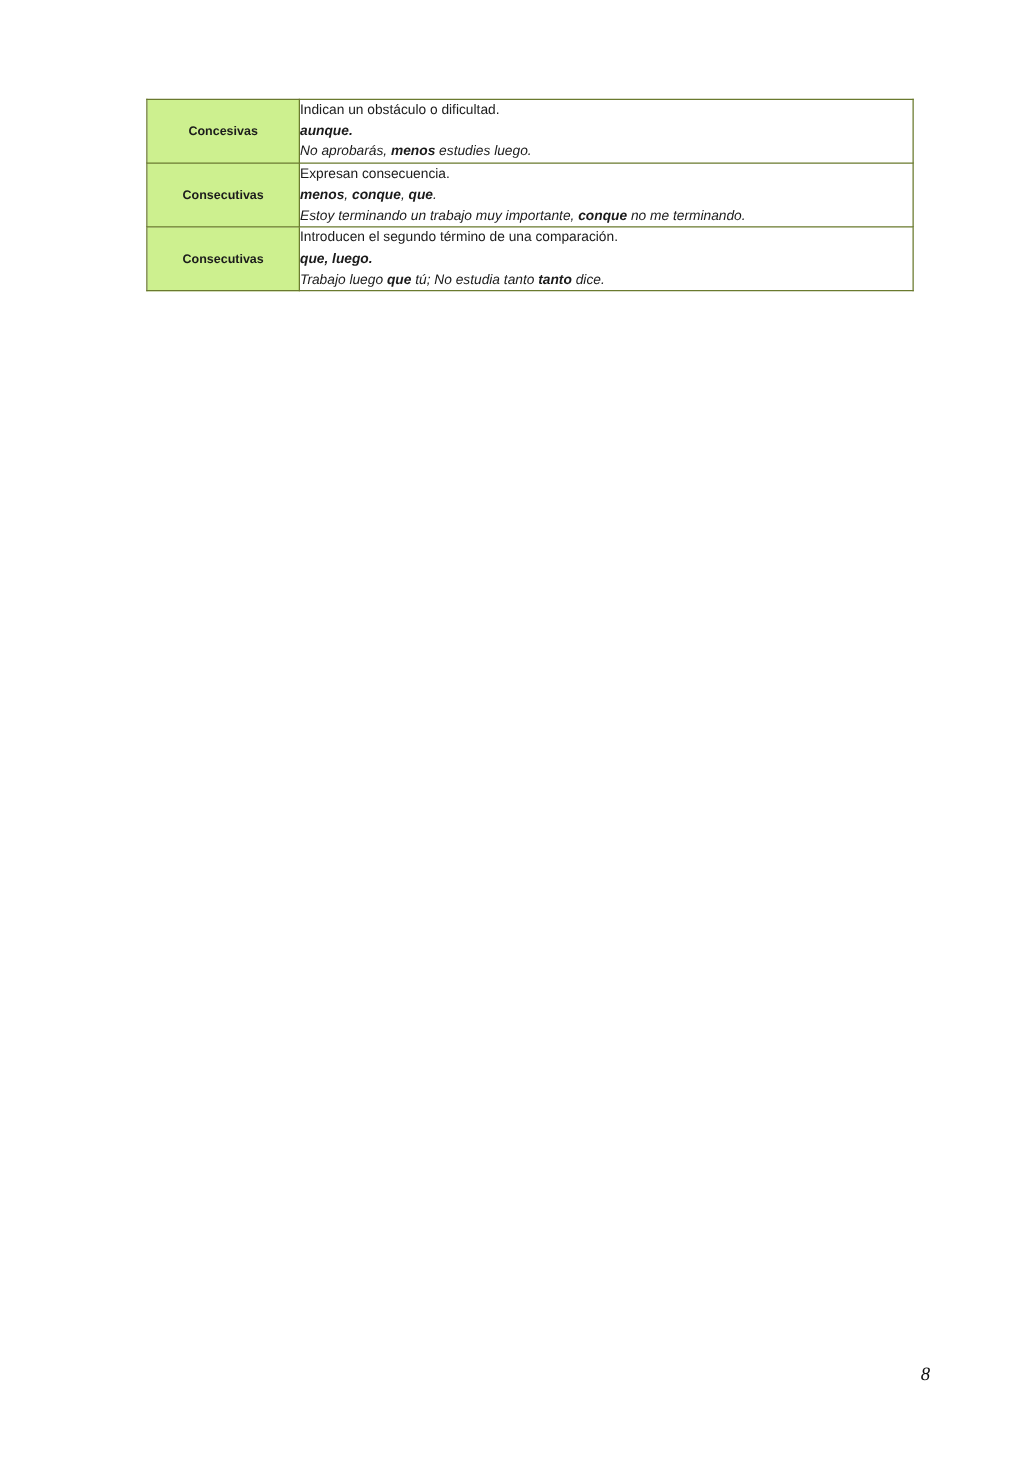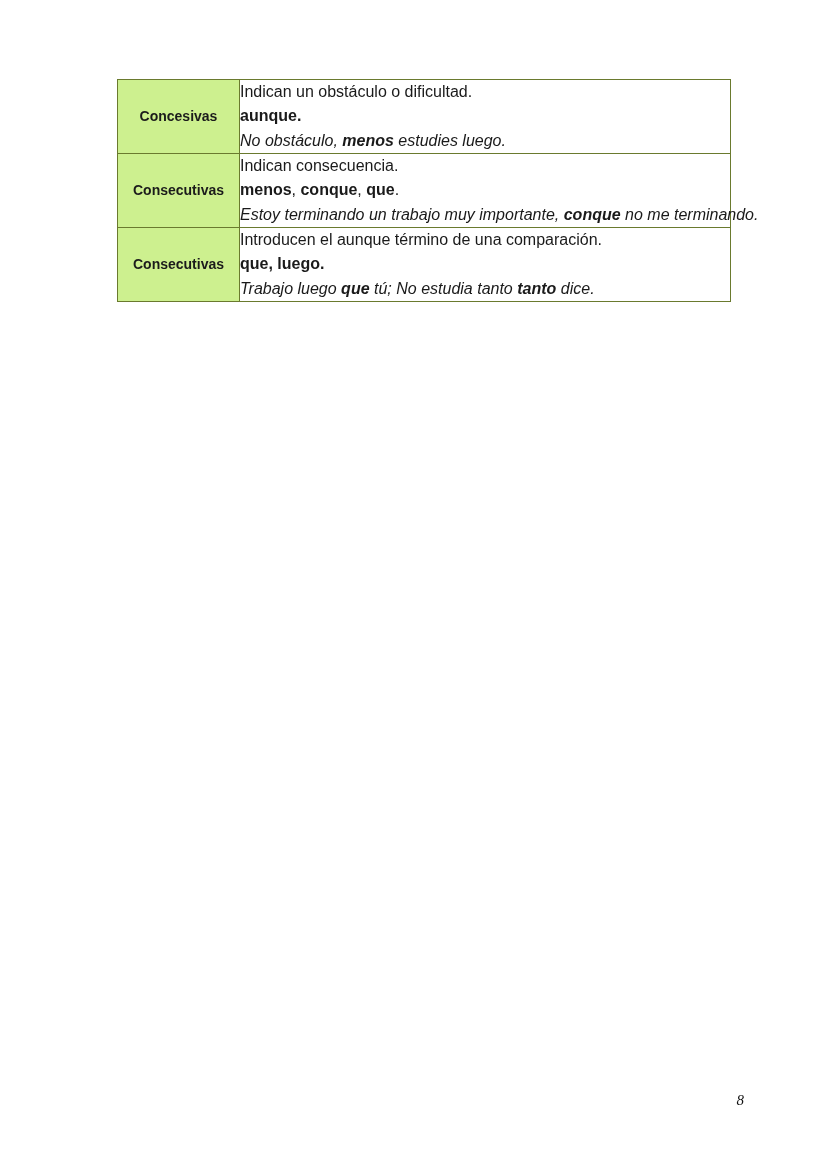--- a/index.html
+++ b/index.html
@@ -30,39 +30,40 @@
   }
   .grammar-table td {
     border: 1px solid #6a7a2e;
     vertical-align: middle;
     padding: 0;
   }
   .cat-cell {
     width: 121px;
     background: #cdf08f;
     text-align: center;
-    font-size: 14px;
+    font-size: 10px;
     font-weight: bold;
     color: #1b1b1b;
     padding: 6px 4px;
   }
   .desc-cell {
     background: #ffffff;
     padding: 7px 10px 8px 10px;
     color: #1a1a1a;
   }
   .line {
-    font-size: 16px;
+    font-size: 11px;
     line-height: 1.52;
     white-space: nowrap;
   }
   .line-plain {
     font-style: normal;
   }
   .line-conj {
+    font-style: italic;
     font-weight: bold;
   }
   .line-conj .sep {
     font-weight: normal;
   }
   .line-example {
     font-style: italic;
   }
   .line-example b {
     font-weight: bold;
@@ -82,35 +83,35 @@
 
 <div class="page">
 
   <table class="grammar-table">
     <tbody>
       <tr>
         <td class="cat-cell">Concesivas</td>
         <td class="desc-cell">
           <div class="line line-plain">Indican un obstáculo o dificultad.</div>
           <div class="line line-conj">aunque.</div>
-          <div class="line line-example"><span>No obstáculo, </span><b>menos</b><span> estudies luego.</span></div>
+          <div class="line line-example"><span>No aprobarás, </span><b>menos</b><span> estudies luego.</span></div>
         </td>
       </tr>
       <tr>
         <td class="cat-cell">Consecutivas</td>
         <td class="desc-cell">
-          <div class="line line-plain">Indican consecuencia.</div>
+          <div class="line line-plain">Expresan consecuencia.</div>
           <div class="line line-conj"><span>menos</span><span class="sep">, </span><span>conque</span><span class="sep">, </span><span>que</span><span class="sep">.</span></div>
           <div class="line line-example"><span>Estoy terminando un trabajo muy importante, </span><b>conque</b><span> no me terminando.</span></div>
         </td>
       </tr>
       <tr>
         <td class="cat-cell">Consecutivas</td>
         <td class="desc-cell">
-          <div class="line line-plain">Introducen el aunque término de una comparación.</div>
+          <div class="line line-plain">Introducen el segundo término de una comparación.</div>
           <div class="line line-conj">que, luego.</div>
           <div class="line line-example"><span>Trabajo luego </span><b>que</b><span> tú; No estudia tanto </span><b>tanto</b><span> dice.</span></div>
         </td>
       </tr>
     </tbody>
   </table>
 
   <div class="page-number">8</div>
 
 </div>

